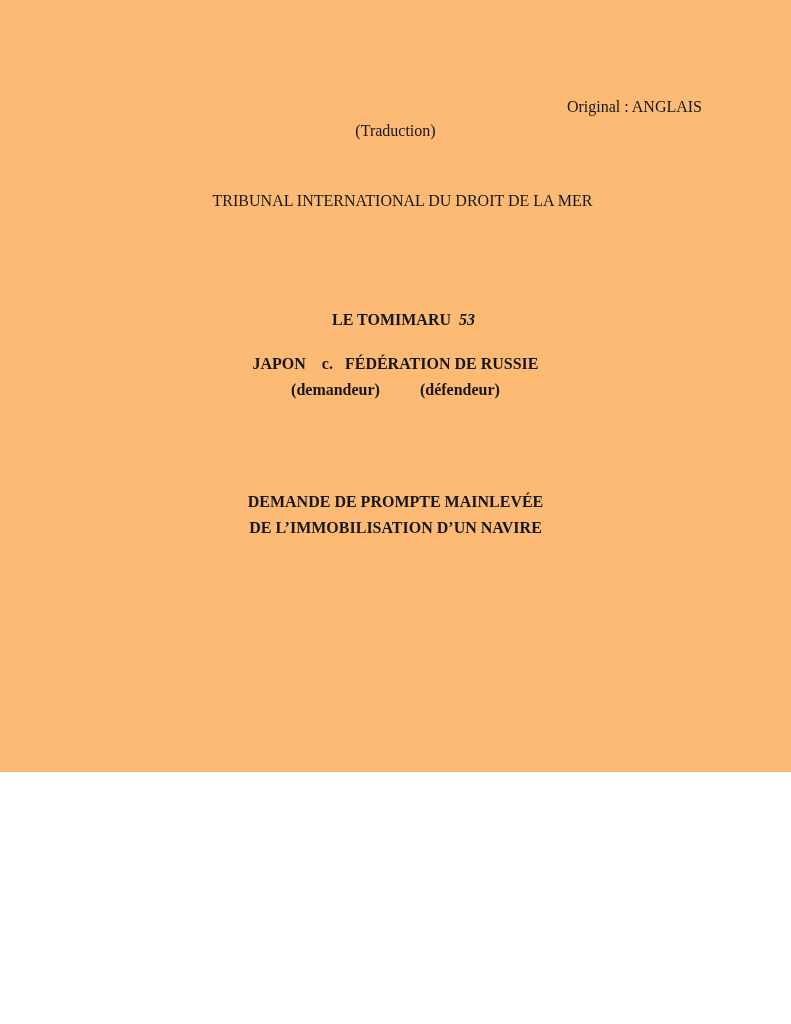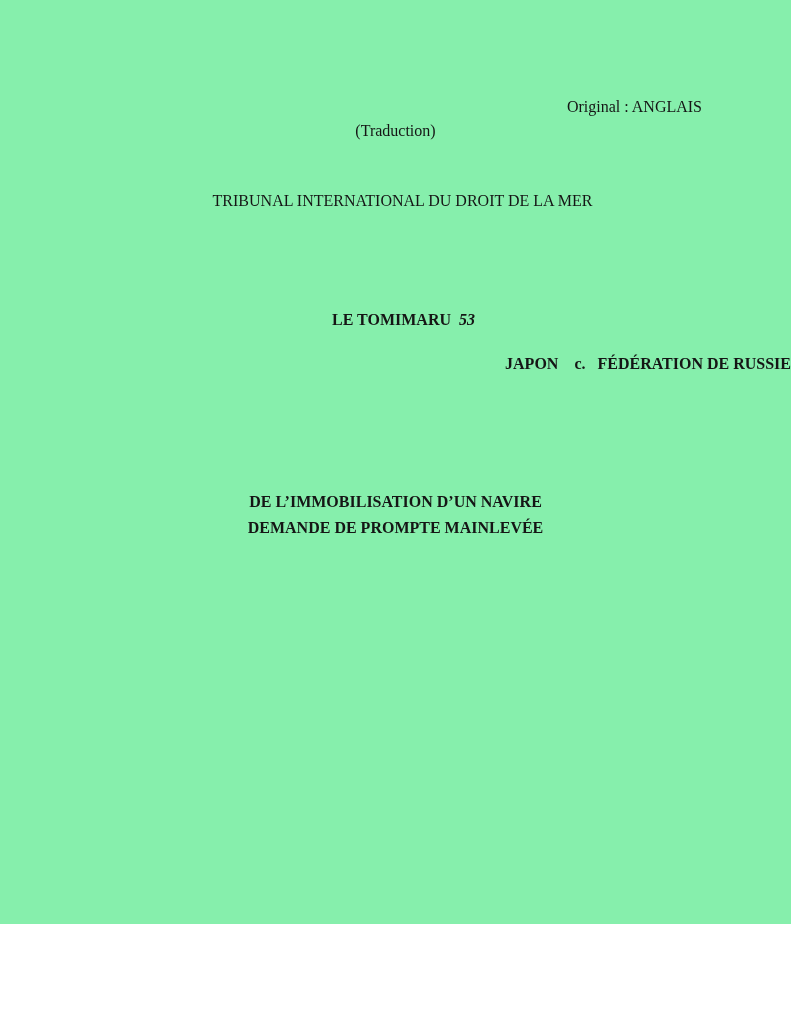--- a/index.html
+++ b/index.html
@@ -3,22 +3,22 @@
 <meta charset="utf-8">
 <style>
   html, body {
     margin: 0;
     padding: 0;
     background: #ffffff;
   }
   .page {
     position: relative;
     width: 791px;
-    height: 924px;
-    background: #86efac;
+    height: 772px;
+    background: #fdba74;
     overflow: hidden;
     font-family: "Liberation Serif", "DejaVu Serif", serif;
     font-size: 16px;
     line-height: 26px;
     color: #151515;
   }
   .line {
     position: absolute;
     left: 0;
     right: 0;
@@ -30,21 +30,21 @@
     right: 89px;
     top: 94px;
     white-space: pre;
   }
   .traduction { top: 118px; }
   .tribunal { top: 188px; transform: translateX(7px); }
   .case-title { top: 281px; font-weight: 700; }
   .case-title .vessel { }
   .case-title .case-no { font-style: italic; text-align: right; }
   .parties-block { position: absolute; left: 0; right: 0; top: 351px; text-align: center; font-weight: 700; }
-  .parties-block div { white-space: pre; text-align: right; }
+  .parties-block div { white-space: pre; }
   .subject-block { position: absolute; left: 0; right: 0; top: 489px; text-align: center; font-weight: 700; }
   .subject-block div { white-space: pre; }
   .date-line { top: 629px; font-weight: 700; }
 </style>
 </head>
 <body>
 
 <div class="page">
 
   <div class="right-note">Original : ANGLAIS</div>
@@ -52,21 +52,22 @@
   <div class="line centered traduction">(Traduction)</div>
 
   <div class="line centered tribunal">TRIBUNAL INTERNATIONAL DU DROIT DE LA MER</div>
 
   <div class="line centered case-title">
     <span class="article">LE </span><span class="vessel">TOMIMARU</span><span class="case-no">  53</span>
   </div>
 
   <div class="parties-block">
     <div>JAPON    c.   FÉDÉRATION DE RUSSIE</div>
+    <div>(demandeur)          (défendeur)</div>
   </div>
 
   <div class="subject-block">
+    <div>DEMANDE DE PROMPTE MAINLEVÉE</div>
     <div>DE L’IMMOBILISATION D’UN NAVIRE</div>
-    <div>DEMANDE DE PROMPTE MAINLEVÉE</div>
   </div>
 
 
 </div>
 
 </body></html>

